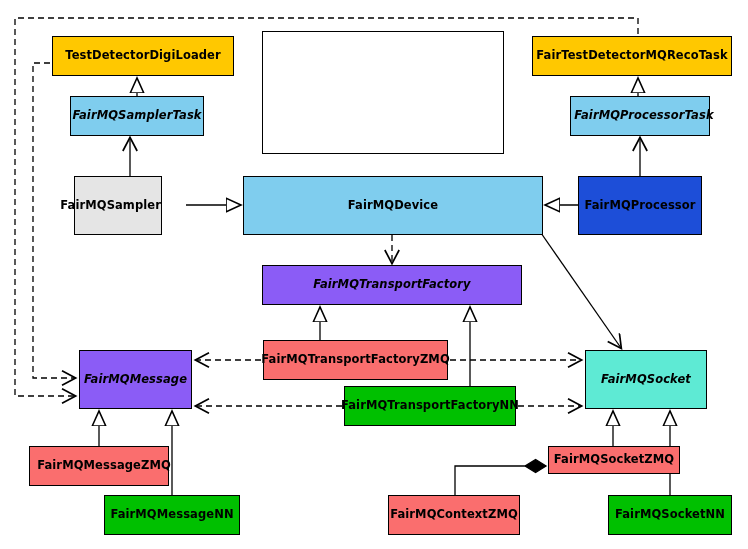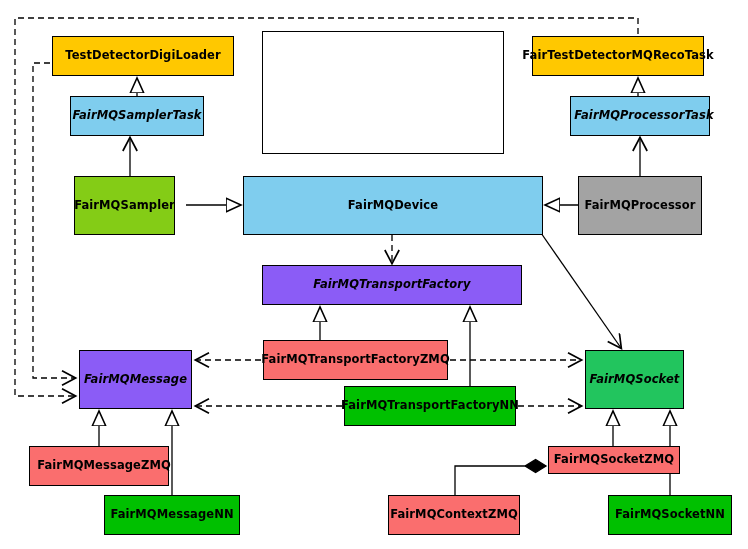--- a/index.html
+++ b/index.html
@@ -99,51 +99,51 @@
 
       <line x1="670" y1="495" x2="670" y2="411" marker-end="url(#hollowTri)"></line>
 
       <path d="M455,495 L455,466 L546,466" marker-end="url(#blackDiamond)"></path>
     </g>
   </svg>
 
   <div class="node" style="left: 52px; top: 36px; width: 182px; height: 40px; background: rgb(255, 200, 0);">
       <span>TestDetectorDigiLoader</span>
     </div>
-  <div class="node" style="left: 532px; top: 36px; width: 172px; height: 40px; background: rgb(255, 200, 0);">
+  <div class="node" style="left: 532px; top: 36px; width: 200px; height: 40px; background: rgb(255, 200, 0);">
       <span>FairTestDetectorMQRecoTask</span>
     </div>
   <div class="node abstract" style="left: 70px; top: 96px; width: 134px; height: 40px; background: rgb(127, 205, 238);">
       <span>FairMQSamplerTask</span>
     </div>
   <div class="node abstract" style="left: 570px; top: 96px; width: 140px; height: 40px; background: rgb(127, 205, 238); padding-left: 8px;">
       <span>FairMQProcessorTask</span>
     </div>
-  <div class="node" style="left: 74px; top: 176px; width: 101px; height: 59px; background: #84cc16;">
+  <div class="node" style="left: 74px; top: 176px; width: 88px; height: 59px; background: #e5e5e5; justify-content: flex-end;">
       <span>FairMQSampler</span>
     </div>
   <div class="node" style="left: 243px; top: 176px; width: 300px; height: 59px; background: rgb(127, 205, 238);">
       <span>FairMQDevice</span>
     </div>
-  <div class="node" style="left: 578px; top: 176px; width: 124px; height: 59px; background: #a3a3a3;">
+  <div class="node" style="left: 578px; top: 176px; width: 124px; height: 59px; background: #1d4ed8;">
       <span>FairMQProcessor</span>
     </div>
   <div class="node abstract" style="left: 262px; top: 265px; width: 260px; height: 40px; background: #8b5cf6;">
       <span>FairMQTransportFactory</span>
     </div>
   <div class="node" style="left: 263px; top: 340px; width: 185px; height: 40px; background: rgb(250, 110, 110);">
       <span>FairMQTransportFactoryZMQ</span>
     </div>
   <div class="node" style="left: 344px; top: 386px; width: 172px; height: 40px; background: rgb(0, 192, 0);">
       <span>FairMQTransportFactoryNN</span>
     </div>
   <div class="node abstract" style="left: 79px; top: 350px; width: 113px; height: 59px; background: #8b5cf6;">
       <span>FairMQMessage</span>
     </div>
-  <div class="node abstract" style="left: 585px; top: 350px; width: 99px; height: 59px; background: #22c55e;">
+  <div class="node abstract" style="left: 585px; top: 350px; width: 122px; height: 59px; background: #5eead4;">
       <span>FairMQSocket</span>
     </div>
   <div class="node" style="left: 29px; top: 446px; width: 140px; height: 40px; background: rgb(250, 110, 110); padding-left: 10px;">
       <span>FairMQMessageZMQ</span>
     </div>
   <div class="node" style="left: 104px; top: 495px; width: 136px; height: 40px; background: rgb(0, 192, 0);">
       <span>FairMQMessageNN</span>
     </div>
   <div class="node" style="left: 388px; top: 495px; width: 132px; height: 40px; background: rgb(250, 110, 110);">
       <span>FairMQContextZMQ</span>

